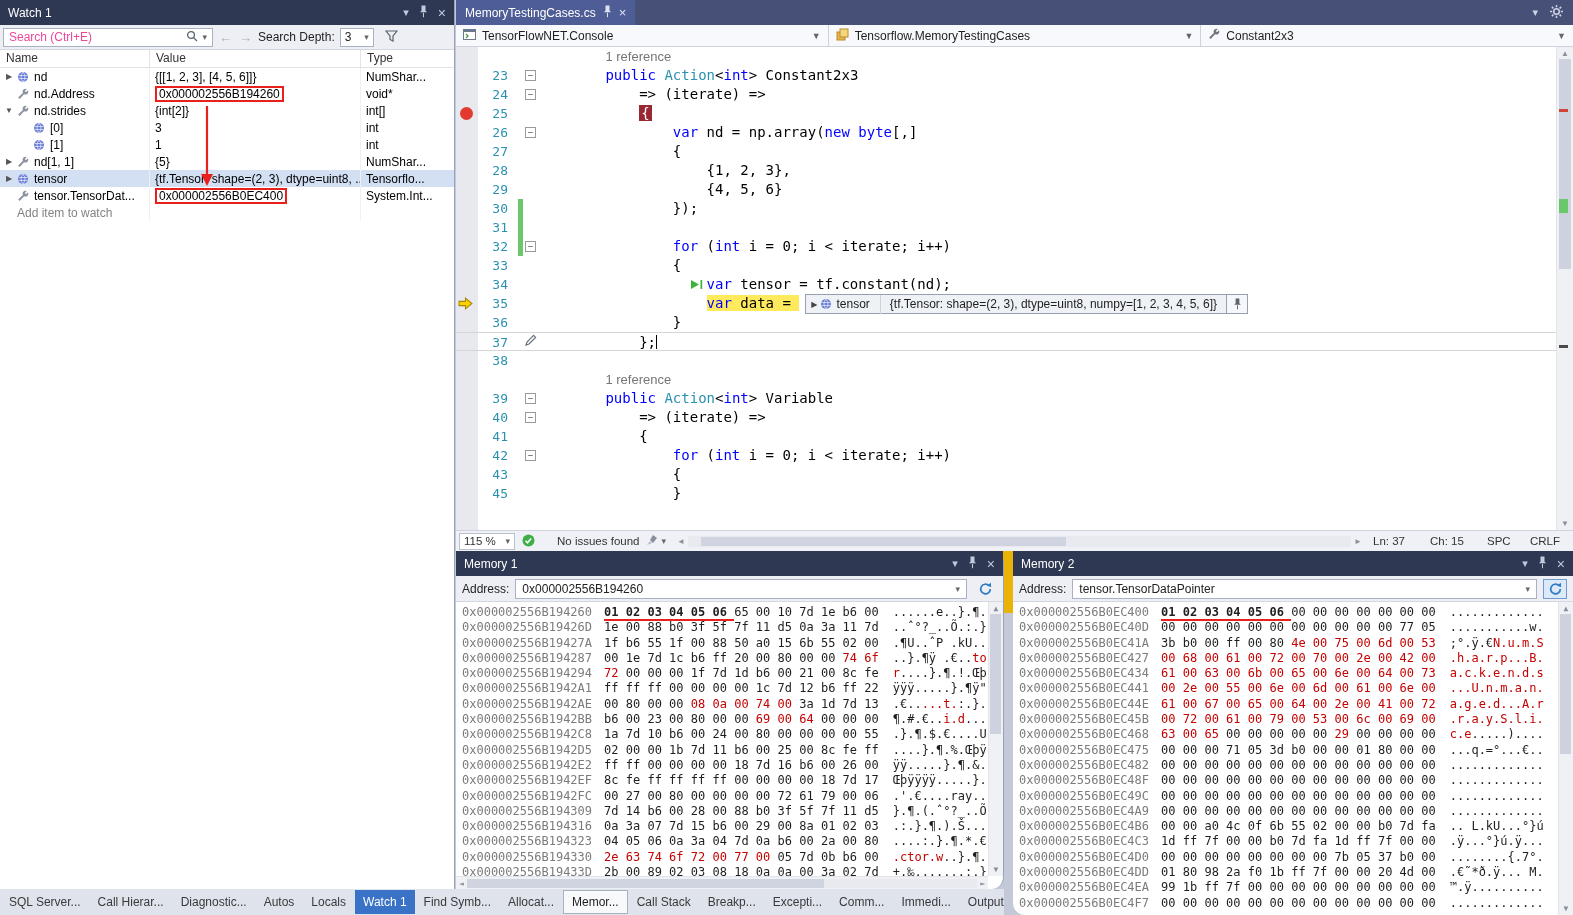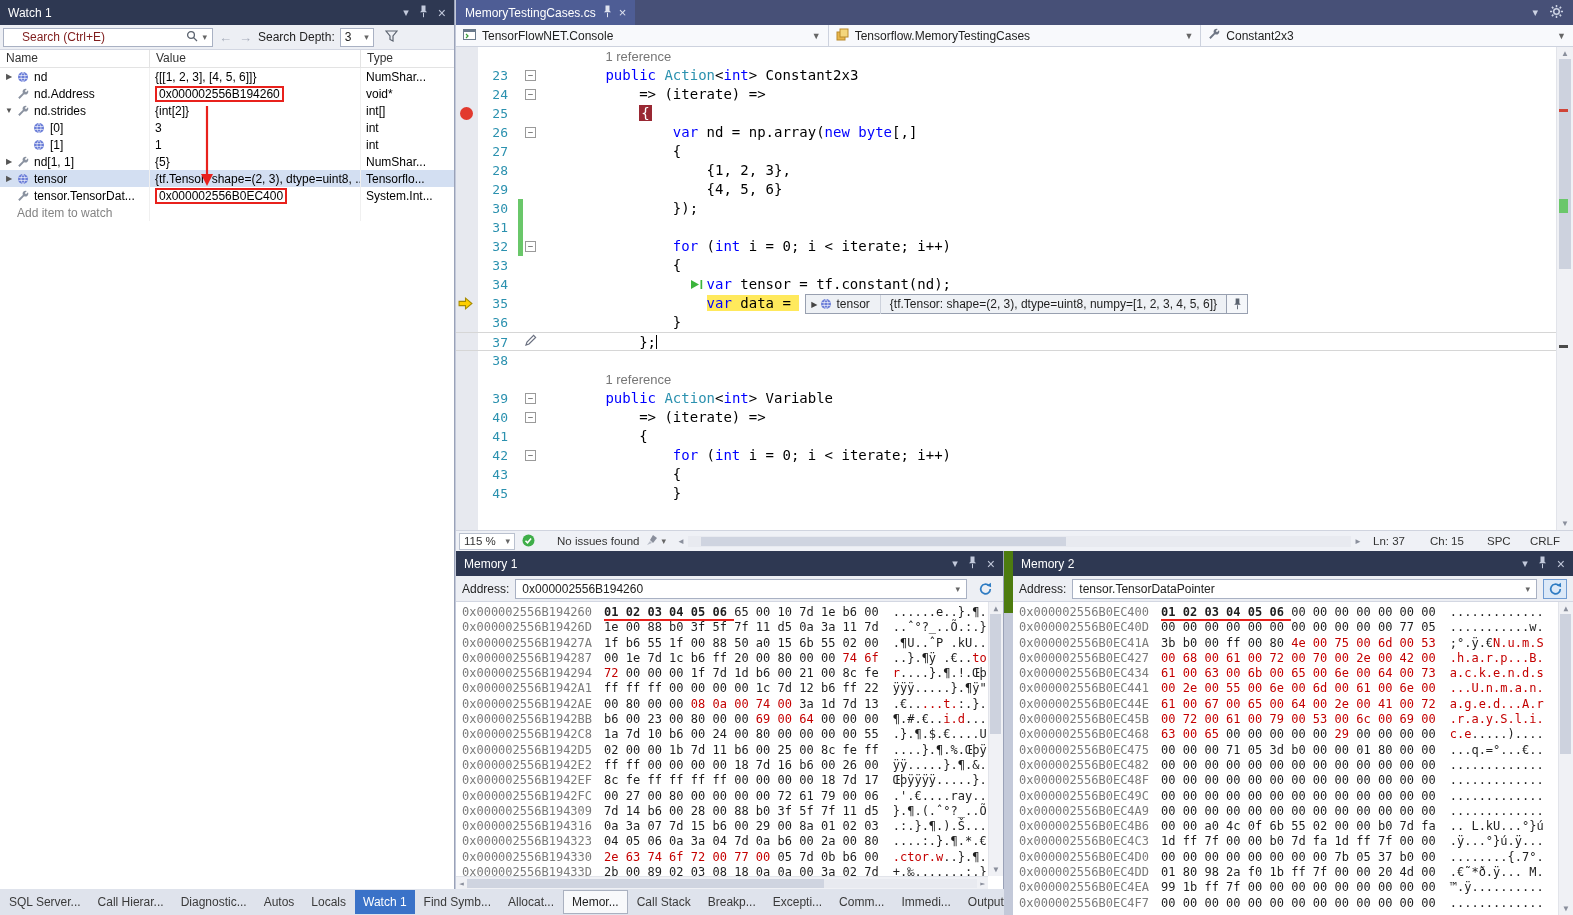--- a/index.html
+++ b/index.html
@@ -11,42 +11,42 @@
   .titlebar{height:25px;background:#2e3852;color:#fff;display:flex;align-items:center;padding:0 8px;font-size:12px;flex:none;}
   .t-title{flex:1;white-space:nowrap;}
   .tb-ic{display:flex;align-items:center;gap:10px;color:#c3cadc;}
   .tb-ic .ic{font-size:11px;line-height:1;cursor:default;}
   .tb-ic .x{font-size:14px;}
 
   
   #watch{position:absolute;left:0;top:0;width:455px;height:889px;background:#fff;border-right:1px solid #9aa2b8;display:flex;flex-direction:column;}
   .watch-toolbar{height:25px;background:#edeff4;border-bottom:1px solid #d3d7e2;display:flex;align-items:center;padding:0 3px;font-size:12px;color:#222;flex:none;gap:5px;}
   .search-box{width:210px;height:19px;background:#fff;border:1px solid #a9b1c3;display:flex;align-items:center;padding:0 5px;gap:4px;}
-  .search-ph{flex:1;color:#7f1d1d;white-space:nowrap;overflow:hidden;margin-left:13px;}
+  .search-ph{flex:1;color:#ec4899;white-space:nowrap;overflow:hidden;}
   .sb-caret{color:#666;font-size:9px;}
   .nav-arr{color:#a7adbb;font-size:13px;padding:0 1px;}
   .depth-combo{width:34px;height:19px;background:#fff;border:1px solid #a9b1c3;display:flex;align-items:center;justify-content:space-between;padding:0 4px;}
   .watch-grid{flex:1;background:#fff;font-size:12px;position:relative;overflow:hidden;}
   .wg-header{display:flex;height:18px;color:#333;border-bottom:1px solid #e3e3e3;align-items:center;}
   .wg-header>div{padding:1px 6px;border-right:1px solid #e3e3e3;height:100%;}
   .wh-name{width:150px;}.wh-value{width:211px;}.wh-type{flex:1;border-right:none !important;}
   .w-row{display:flex;height:17px;align-items:center;}
   .w-row.sel{background:#d3dff2;}
   .w-cell{height:100%;display:flex;align-items:center;overflow:hidden;white-space:nowrap;}
   .w-name{width:150px;border-right:1px solid #f0f0f0;gap:3px;}
   .w-value{width:211px;border-right:1px solid #f0f0f0;padding:0 5px;}
   .w-type{flex:1;padding:0 5px;}
   .w-exp{width:10px;font-size:8px;color:#555;text-align:center;flex:none;}
   .w-ico{width:14px;height:12px;flex:none;display:inline-flex;align-items:center;}
   .ghost{color:#838383;}
   .red-box{border:2px solid #e8211c;padding:0 2px;line-height:12px;}
   .watch-arrow{position:absolute;pointer-events:none;z-index:5;}
 
   
-  #editor{position:absolute;left:456px;top:0;width:1117px;height:613px;background:#4d7c0f;}
+  #editor{position:absolute;left:456px;top:0;width:1117px;height:613px;background:#eab308;}
   .ed-tabbar{height:25px;background:#475077;display:flex;align-items:center;position:relative;}
   .ed-tab{height:25px;background:#4e5d95;color:#fff;font-size:12px;display:flex;align-items:center;gap:7px;padding:0 9px;}
   .ed-tab .x{font-size:13px;color:#dfe3f0;}
   .ed-tabbar-icons{position:absolute;right:10px;top:0;height:25px;display:flex;align-items:center;gap:12px;color:#cdd3e4;}
   .ed-navbar{height:22px;background:#f8f9fc;border-bottom:1px solid #cdd2de;display:flex;}
   .nav-combo{flex:1;display:flex;align-items:center;gap:6px;padding:0 7px;font-size:12px;color:#1e1e1e;border-right:1px solid #cdd2de;white-space:nowrap;overflow:hidden;}
   .nc-caret{margin-left:auto;color:#666;font-size:9px;}
   .ed-code{position:relative;height:483px;overflow:hidden;background:#fff;}
   .ed-code::before{content:"";position:absolute;left:0;top:0;bottom:0;width:22px;background:#e7e9ef;}
   .cl{display:flex;height:19px;line-height:19px;font-family:"DejaVu Sans Mono",monospace;font-size:14px;position:relative;}
@@ -84,21 +84,21 @@
   .h-scroll .arr{color:#8a8f9c;font-size:8px;}
   .h-track{flex:1;height:11px;background:#e8eaf0;position:relative;}
   .h-thumb{position:absolute;left:2%;width:55%;top:1px;height:9px;background:#cfd4e0;}
   .stat-item{flex:none;width:50px;}
   .ed-vscroll{position:absolute;right:0;top:47px;width:17px;height:483px;background:#f0f1f5;border-left:1px solid #e2e4ea;z-index:6;}
   .ed-vscroll .arr{position:absolute;left:0;width:100%;text-align:center;color:#8a8f9c;font-size:8px;}
   .vthumb{position:absolute;left:2px;width:12px;background:#cdd2de;}
   .vmark{position:absolute;left:2px;width:9px;height:3px;}
 
   
-  .mem{position:absolute;display:flex;flex-direction:column;background:#fff;}
+  .mem{position:absolute;display:flex;flex-direction:column;background:#fff;border-radius:12px;}
   #memory1{left:456px;top:551px;width:548px;height:338px;border-right:1px solid #9aa2b8;}
   #memory2{left:1013px;top:551px;width:560px;height:364px;}
   .mem-toolbar{height:26px;background:#edeff4;border-bottom:1px solid #d3d7e2;display:flex;align-items:center;gap:6px;padding:0 6px;font-size:12px;color:#222;flex:none;}
   .addr-combo{flex:1;height:20px;background:#fff;border:1px solid #a9b1c3;display:flex;align-items:center;justify-content:space-between;padding:0 6px;}
   .refresh-btn{width:24px;height:20px;display:flex;align-items:center;justify-content:center;flex:none;}
   .refresh-btn.boxed{border:1px solid #6f9bd2;background:#dce9f8;}
   .mem-body{flex:1;position:relative;overflow:hidden;font-family:"DejaVu Sans Mono",monospace;font-size:12px;color:#1e1e1e;padding:3px 16px 0 6px;}
   .m-row{height:15.3px;line-height:15.3px;white-space:pre;}
   .m-addr{color:#7b7b7b;margin-right:12px;}
   .m-ascii{margin-left:14px;}

